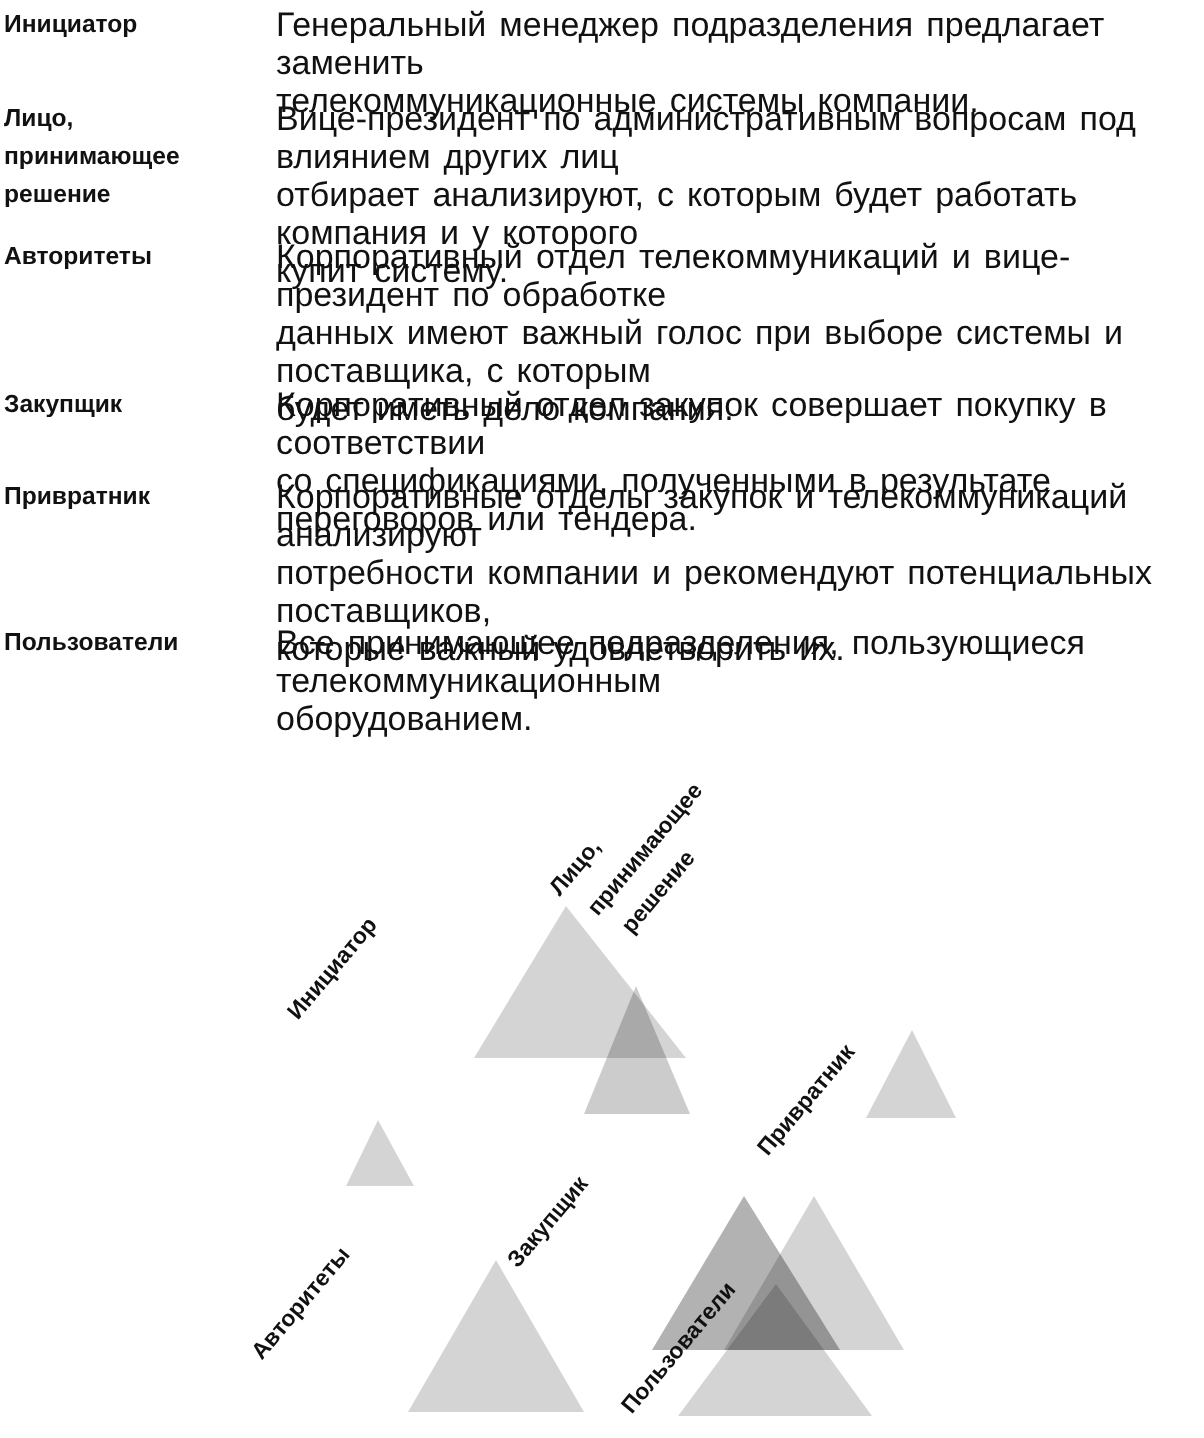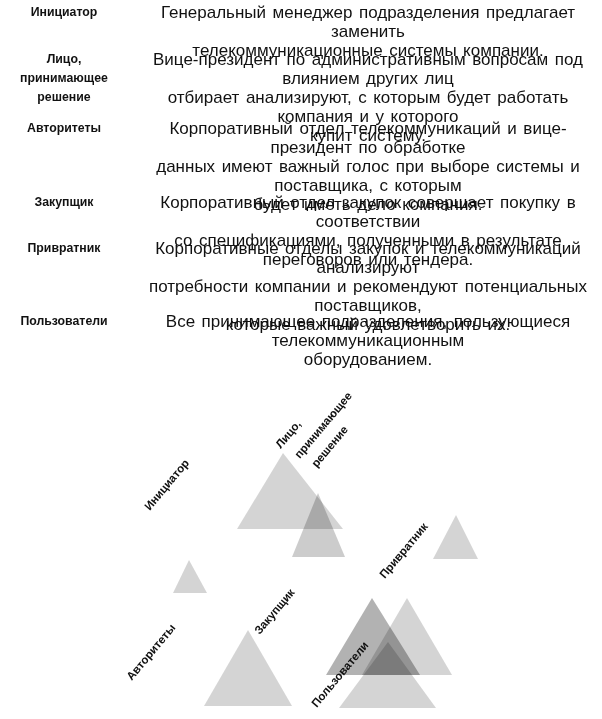--- a/index.html
+++ b/index.html
@@ -4,21 +4,21 @@
 <style>
   html,body{margin:0;padding:0;}
   body{
     width:602px;height:719px;
     background:#ffffff;
     font-family:"Liberation Sans", sans-serif;
     color:#111111;
     position:relative;
     overflow:hidden;
   }
-  .page{position:absolute;left:0;top:0;width:602px;height:638px;text-align:center;}
+  .page{position:absolute;left:0;top:0;width:602px;height:638px;}
 
   
   .def-list{position:absolute;left:0;top:0;width:602px;}
   .def-row{position:absolute;left:0;width:602px;}
   .term{
     position:absolute;left:2px;top:0;width:124px;
     font-size:12.3px;font-weight:bold;line-height:19px;
     white-space:pre-line;
   }
   .definition{

